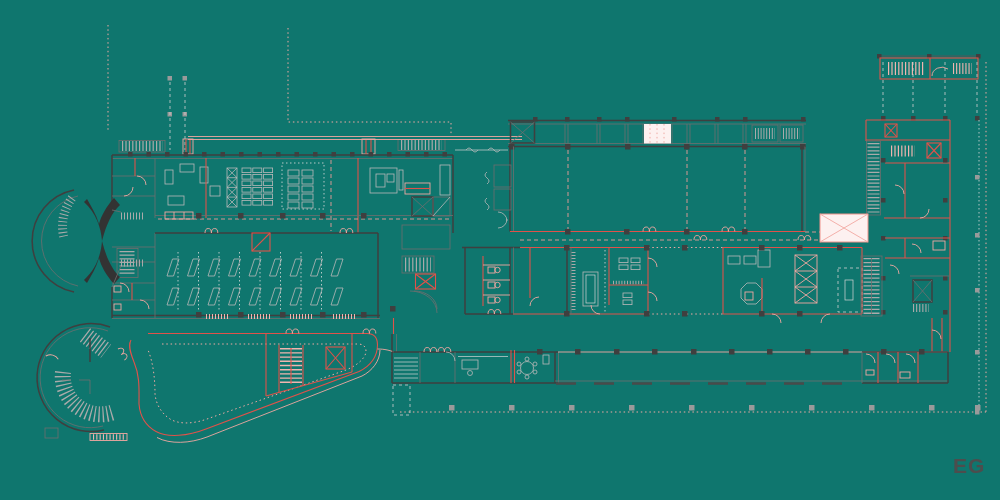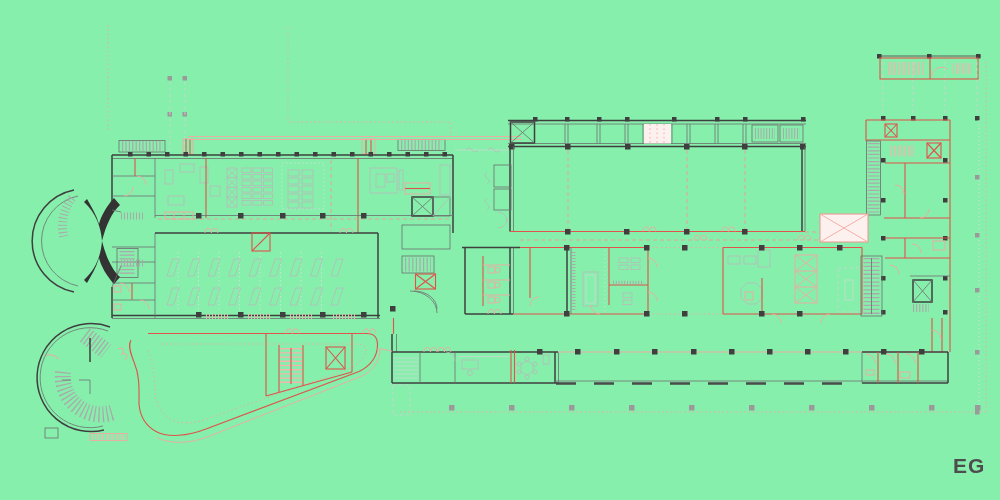--- a/index.html
+++ b/index.html
@@ -1,16 +1,16 @@
 <!DOCTYPE html>
 <html><head>
 <meta charset="utf-8">
 <style>
   html,body{margin:0;padding:0;background:#ffffff;}
-  .canvas{position:relative;width:1000px;height:500px;background:#86efac;overflow:hidden;
+  .canvas{position:relative;width:1000px;height:500px;background:#0f766e;overflow:hidden;
           font-family:"Liberation Sans", sans-serif;}
   svg{display:block;}
   
   .w1{stroke:#3f3f3f;stroke-width:1.5;fill:none;stroke-linecap:butt;}
   .w2{stroke:#6e6e6e;stroke-width:0.8;fill:none;}
   .fg{stroke:#b9b9b9;stroke-width:0.8;fill:none;}
   .fg2{stroke:#d6d6d6;stroke-width:0.7;fill:none;}
   .rd{stroke:#e0524a;stroke-width:1.1;fill:none;}
   .rl{stroke:#f2a8a2;stroke-width:0.9;fill:none;}
   .rdash{stroke:#ec9d97;stroke-width:0.9;fill:none;stroke-dasharray:4 3;}

